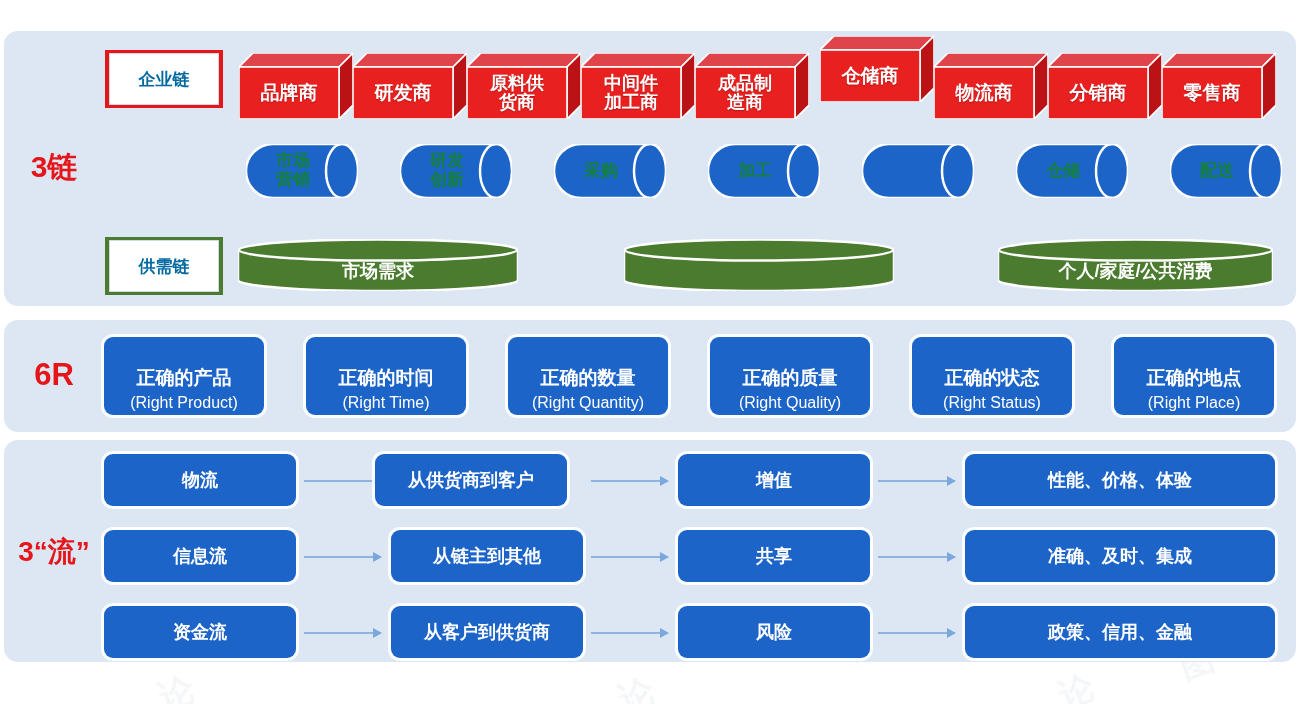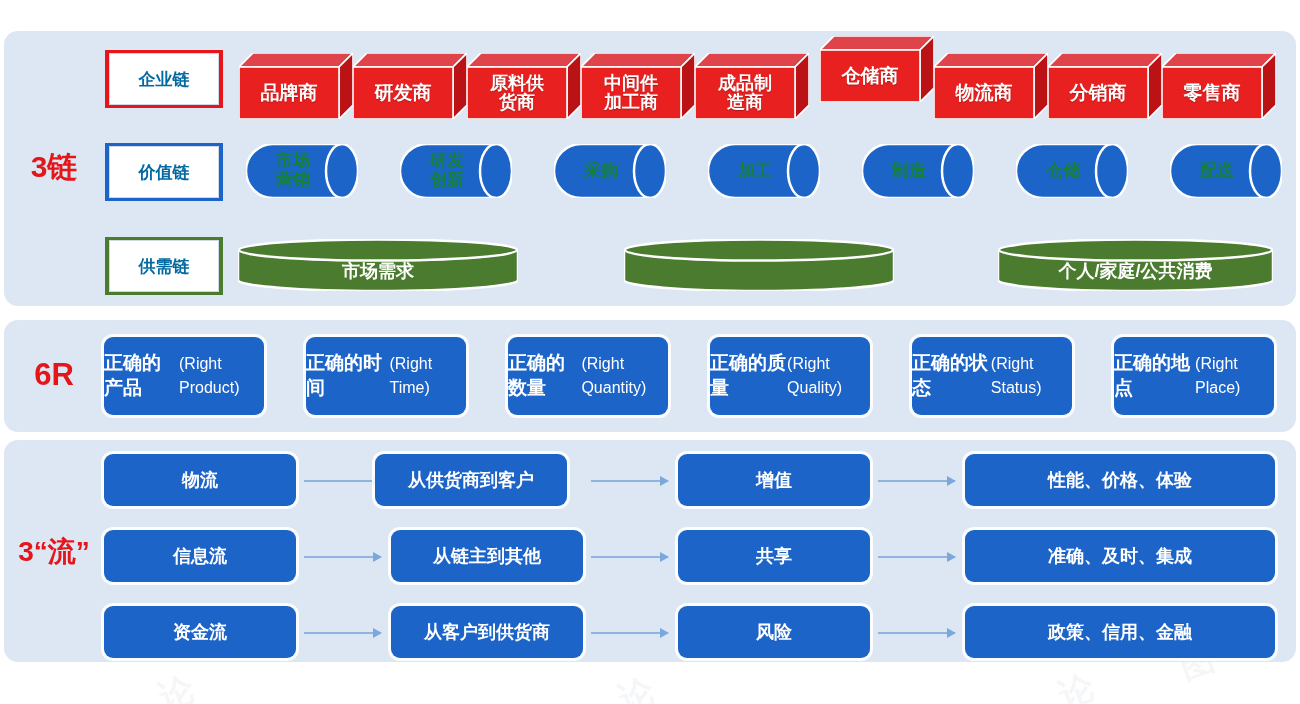--- a/index.html
+++ b/index.html
@@ -46,21 +46,21 @@
                 line-height:1.1;text-align:center;white-space:pre-line;
                 display:flex;align-items:center;justify-content:center;}
 
   
   .cyl-v{position:absolute;}
   .cyl-v .label{position:absolute;left:0;width:100%;color:#ffffff;font-weight:bold;
                 font-size:18px;text-align:center;}
 
   
   .card6r{position:absolute;background:#1c64c8;border-radius:9px;
-          display:flex;flex-direction:row;align-items:center;justify-content:flex-end;
+          display:flex;flex-direction:column;align-items:center;justify-content:flex-end;
           color:#fff;box-shadow:0 0 0 3px rgba(255,255,255,.9);}
   .card6r .cn{font-size:19px;font-weight:bold;line-height:1.3;}
   .card6r .en{font-size:16px;font-weight:normal;line-height:1.5;}
 
   
   .flowcard{position:absolute;background:#1c64c8;border-radius:9px;
             display:flex;align-items:center;justify-content:center;
             color:#fff;font-size:18px;font-weight:bold;
             box-shadow:0 0 0 3px rgba(255,255,255,.9);}
 
@@ -86,25 +86,20 @@
   <div class="panel" style="left:4px;top:31px;width:1292px;height:275px;"></div>
 
   <div class="sec-label" style="left:12px;top:147px;width:84px;font-size:30px;">3链</div>
 
   <div class="chip red" style="left:105px;top:50px;width:118px;height:58px;">
     <div class="inner">
         <span>企业链</span>
       </div>
   </div>
 
-  <div class="chip blue" style="left:105px;top:143px;width:118px;height:58px;">
-    <div class="inner">
-        <span>价值链</span>
-      </div>
-  </div>
 
   <div class="chip green" style="left:105px;top:237px;width:118px;height:58px;">
     <div class="inner">
         <span>供需链</span>
       </div>
   </div>
 
   <div id="row-boxes">
       <div class="box3d" style="left: 239px; top: 53px; width: 114px; height: 66px;"><svg width="114" height="66" viewBox="0 0 114 66">
       <polygon points="0,14 14,0 114,0 100,14" fill="#e0444b" stroke="#ffffff" stroke-width="1.6"></polygon>
@@ -171,21 +166,21 @@
       <path d="M 27 0 L 96 0 A 16 27 0 0 1 96 54 L 27 54 A 27 27 0 0 1 27 0 Z" fill="#1c64c8" stroke="#ffffff" stroke-width="2.5"></path>
       <path d="M 96 0 A 16 27 0 0 0 96 54" fill="none" stroke="#ffffff" stroke-width="2.5"></path>
     </svg><div class="label" style="left: 2px; top: 0px; width: 90px; height: 54px;">采购</div></div>
       <div class="cyl-h" style="left: 708px; top: 144px; width: 112px; height: 54px;"><svg width="112" height="54" viewBox="0 0 112 54">
       <path d="M 27 0 L 96 0 A 16 27 0 0 1 96 54 L 27 54 A 27 27 0 0 1 27 0 Z" fill="#1c64c8" stroke="#ffffff" stroke-width="2.5"></path>
       <path d="M 96 0 A 16 27 0 0 0 96 54" fill="none" stroke="#ffffff" stroke-width="2.5"></path>
     </svg><div class="label" style="left: 2px; top: 0px; width: 90px; height: 54px;">加工</div></div>
       <div class="cyl-h" style="left: 862px; top: 144px; width: 112px; height: 54px;"><svg width="112" height="54" viewBox="0 0 112 54">
       <path d="M 27 0 L 96 0 A 16 27 0 0 1 96 54 L 27 54 A 27 27 0 0 1 27 0 Z" fill="#1c64c8" stroke="#ffffff" stroke-width="2.5"></path>
       <path d="M 96 0 A 16 27 0 0 0 96 54" fill="none" stroke="#ffffff" stroke-width="2.5"></path>
-    </svg><div class="label" style="left: 2px; top: 0px; width: 90px; height: 54px;">制造</div></div>
+    </svg></div>
       <div class="cyl-h" style="left: 1016px; top: 144px; width: 112px; height: 54px;"><svg width="112" height="54" viewBox="0 0 112 54">
       <path d="M 27 0 L 96 0 A 16 27 0 0 1 96 54 L 27 54 A 27 27 0 0 1 27 0 Z" fill="#1c64c8" stroke="#ffffff" stroke-width="2.5"></path>
       <path d="M 96 0 A 16 27 0 0 0 96 54" fill="none" stroke="#ffffff" stroke-width="2.5"></path>
     </svg><div class="label" style="left: 2px; top: 0px; width: 90px; height: 54px;">仓储</div></div>
       <div class="cyl-h" style="left: 1170px; top: 144px; width: 112px; height: 54px;"><svg width="112" height="54" viewBox="0 0 112 54">
       <path d="M 27 0 L 96 0 A 16 27 0 0 1 96 54 L 27 54 A 27 27 0 0 1 27 0 Z" fill="#1c64c8" stroke="#ffffff" stroke-width="2.5"></path>
       <path d="M 96 0 A 16 27 0 0 0 96 54" fill="none" stroke="#ffffff" stroke-width="2.5"></path>
     </svg><div class="label" style="left: 2px; top: 0px; width: 90px; height: 54px;">配送</div></div>
     </div>
 

